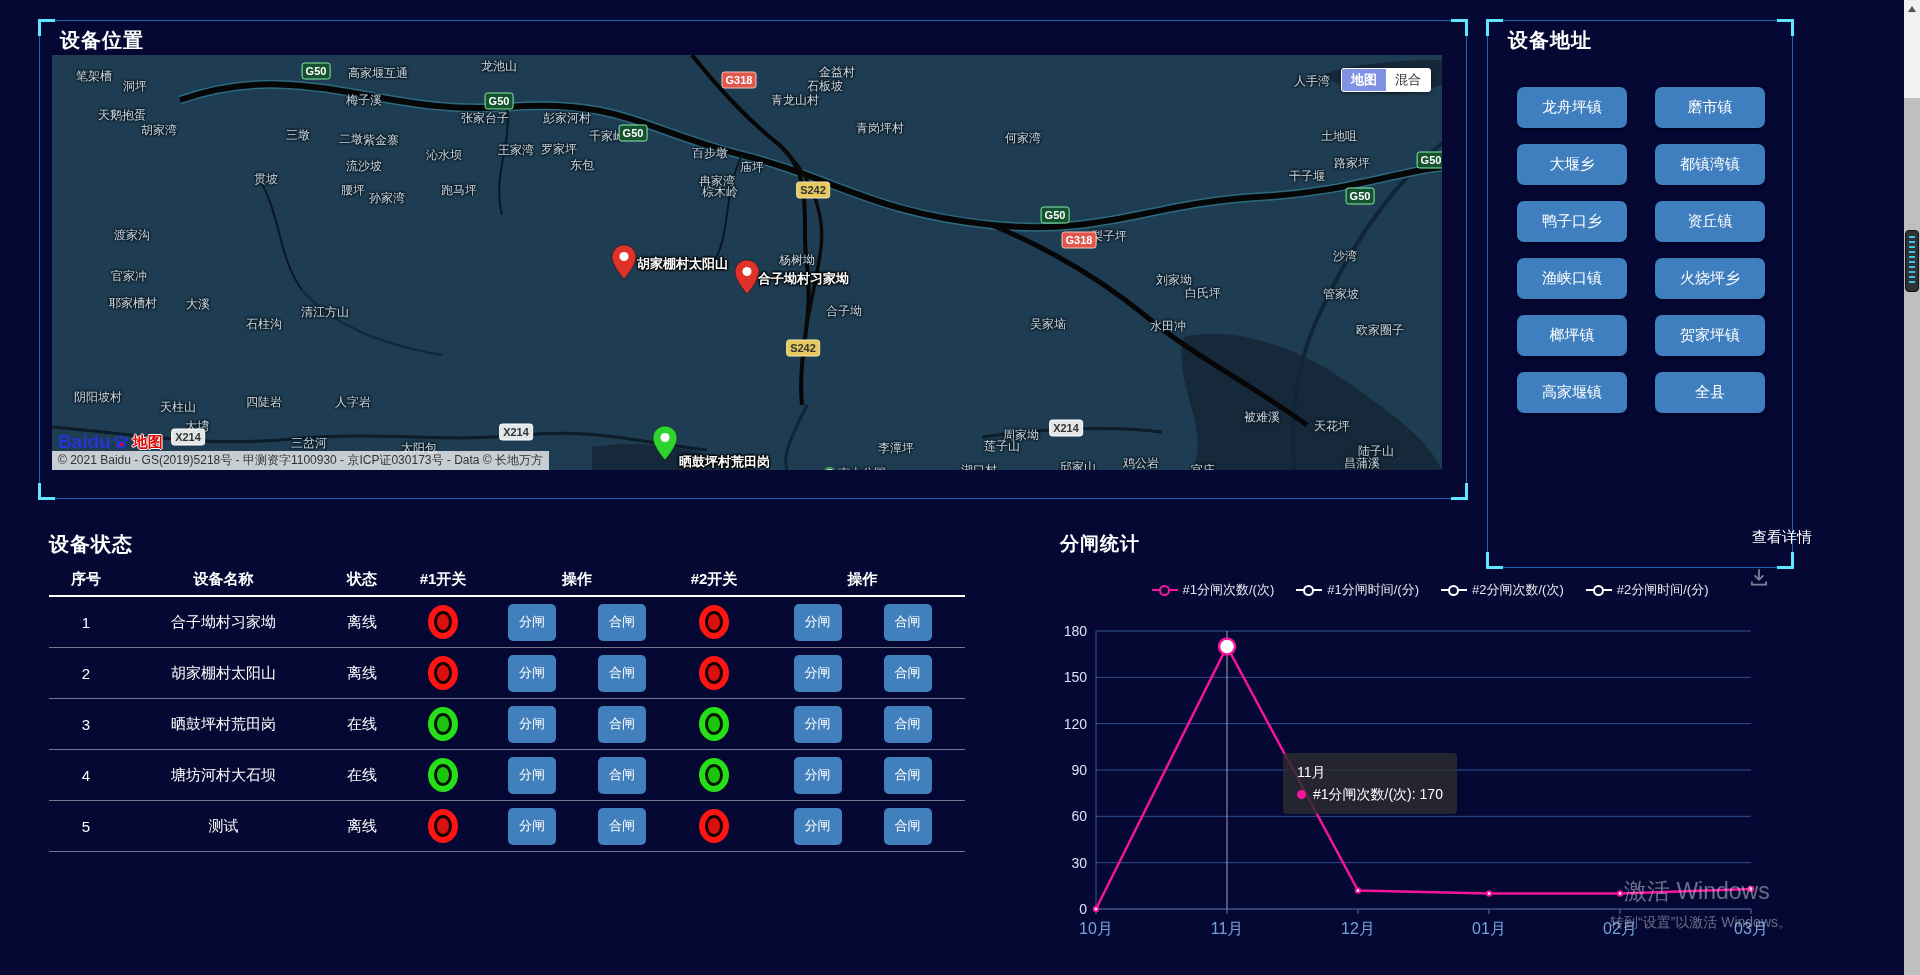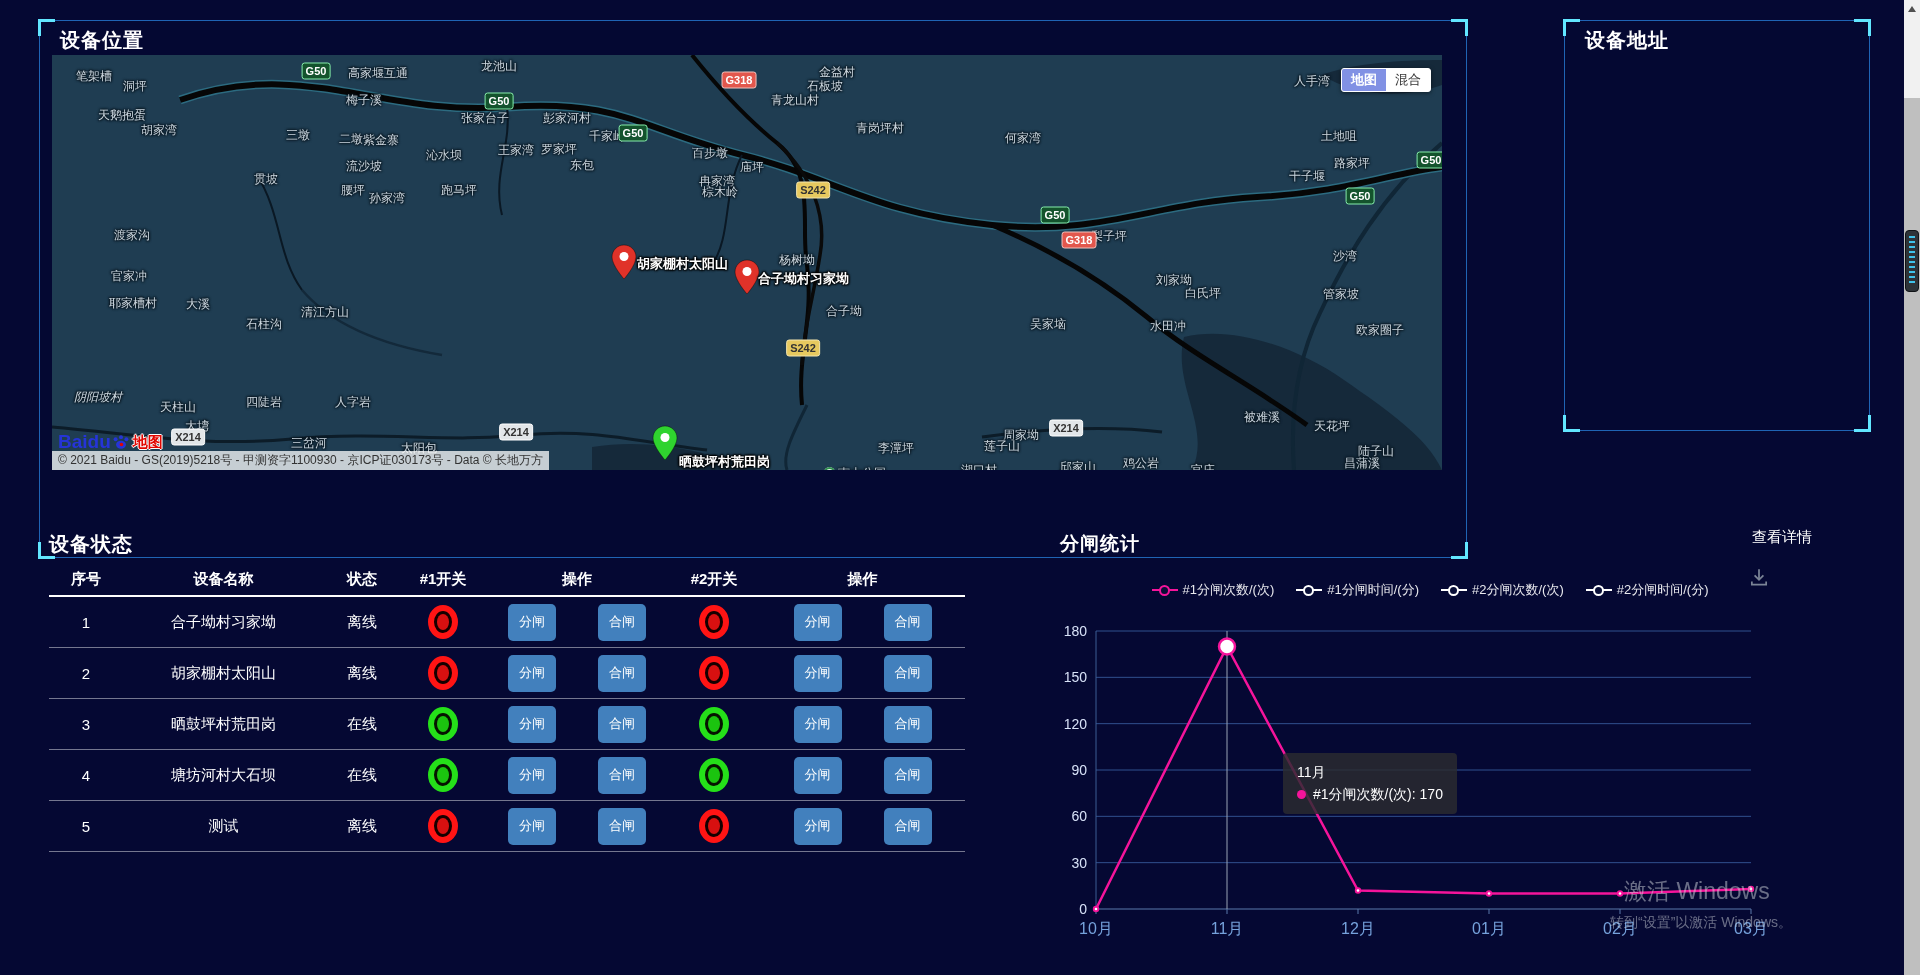--- a/index.html
+++ b/index.html
@@ -1,22 +1,22 @@
 <!DOCTYPE html>
 <html><head>
 <meta charset="utf-8">
 <style>
   *{box-sizing:border-box;margin:0;padding:0}
   html,body{width:1920px;height:975px;overflow:hidden}
   body{background:#050833;font-family:"Liberation Sans","DejaVu Sans",sans-serif;color:#fff;position:relative}
 
   
   .panel{position:absolute;border:1px solid #1f64b4;background:rgba(5,9,46,.25)}
-  .map-panel{left:39px;top:20px;width:1428px;height:538px}
-  .addr-panel{left:1564px;top:20px;width:306px;height:411px}
+  .map-panel{left:39px;top:20px;width:1428px;height:479px}
+  .addr-panel{left:1487px;top:20px;width:306px;height:548px}
   .corner{position:absolute;width:17px;height:17px;border:0 solid #62e6ff}
   .c-tl{left:-2px;top:-2px;border-left-width:3px;border-top-width:3px}
   .c-tr{right:-2px;top:-2px;border-right-width:3px;border-top-width:3px}
   .c-bl{left:-2px;bottom:-2px;border-left-width:3px;border-bottom-width:3px}
   .c-br{right:-2px;bottom:-2px;border-right-width:3px;border-bottom-width:3px}
   .panel h2{position:absolute;left:20px;top:6px;font-size:20px;font-weight:bold;letter-spacing:1px}
 
   
   .map{position:absolute;left:12px;top:34px;width:1390px;height:415px;background:#1f3d52;overflow:hidden;cursor:grab}
   .map-svg{position:absolute;left:0;top:0;width:100%;height:100%}
@@ -146,21 +146,21 @@
         <span class="map-label" style="left: 767px; top: 9px;">金益村</span>
         <span class="map-label" style="left: 755px; top: 23px;">石板坡</span>
         <span class="map-label" style="left: 804px; top: 65px;">青岗坪村</span>
         <span class="map-label" style="left: 953px; top: 75px;">何家湾</span>
         <span class="map-label" style="left: 62px; top: 172px;">渡家沟</span>
         <span class="map-label" style="left: 59px; top: 213px;">官家冲</span>
         <span class="map-label" style="left: 57px; top: 240px;">耶家槽村</span>
         <span class="map-label" style="left: 134px; top: 241px;">大溪</span>
         <span class="map-label" style="left: 194px; top: 261px;">石柱沟</span>
         <span class="map-label" style="left: 249px; top: 249px;">清江方山</span>
-        <span class="map-label" style="left: 22px; top: 334px; font-style: italic;">阴阳坡村</span>
+        <span class="map-label" style="left: 22px; top: 334px;">阴阳坡村</span>
         <span class="map-label" style="left: 108px; top: 344px;">天柱山</span>
         <span class="map-label" style="left: 194px; top: 339px;">四陡岩</span>
         <span class="map-label" style="left: 283px; top: 339px;">人字岩</span>
         <span class="map-label" style="left: 133px; top: 363px;">大塆</span>
         <span class="map-label" style="left: 239px; top: 380px;">三岔河</span>
         <span class="map-label" style="left: 349px; top: 385px;">太阳包</span>
         <span class="map-label" style="left: 727px; top: 197px;">杨树坳</span>
         <span class="map-label" style="left: 774px; top: 248px;">合子坳</span>
         <span class="map-label" style="left: 1242px; top: 18px;">人手湾</span>
         <span class="map-label" style="left: 1269px; top: 73px;">土地咀</span>
@@ -241,20 +241,34 @@
     <div class="map-attr">© 2021 Baidu - GS(2019)5218号 - 甲测资字1100930 - 京ICP证030173号 - Data © 长地万方</div>
   </div>
 </section>
 
 <aside class="panel addr-panel">
   <i class="corner c-tl"></i>
   <i class="corner c-tr"></i>
   <i class="corner c-bl"></i>
   <i class="corner c-br"></i>
   <h2>设备地址</h2>
+  <div class="addr-grid" id="addrGrid">
+      <div class="addr-btn">龙舟坪镇</div>
+      <div class="addr-btn">磨市镇</div>
+      <div class="addr-btn">大堰乡</div>
+      <div class="addr-btn">都镇湾镇</div>
+      <div class="addr-btn">鸭子口乡</div>
+      <div class="addr-btn">资丘镇</div>
+      <div class="addr-btn">渔峡口镇</div>
+      <div class="addr-btn">火烧坪乡</div>
+      <div class="addr-btn">榔坪镇</div>
+      <div class="addr-btn">贺家坪镇</div>
+      <div class="addr-btn">高家堰镇</div>
+      <div class="addr-btn">全县</div>
+    </div>
 </aside>
 
 <h2 class="sec-title" id="statusTitle">设备状态</h2>
 <div class="table" id="statusTable">
     <div class="t-head">
       <div class="t-cell" style="width: 74px;">序号</div>
       <div class="t-cell" style="width: 201px;">设备名称</div>
       <div class="t-cell" style="width: 76px;">状态</div>
       <div class="t-cell" style="width: 86px;">#1开关</div>
       <div class="t-cell" style="width: 182px;">操作</div>

